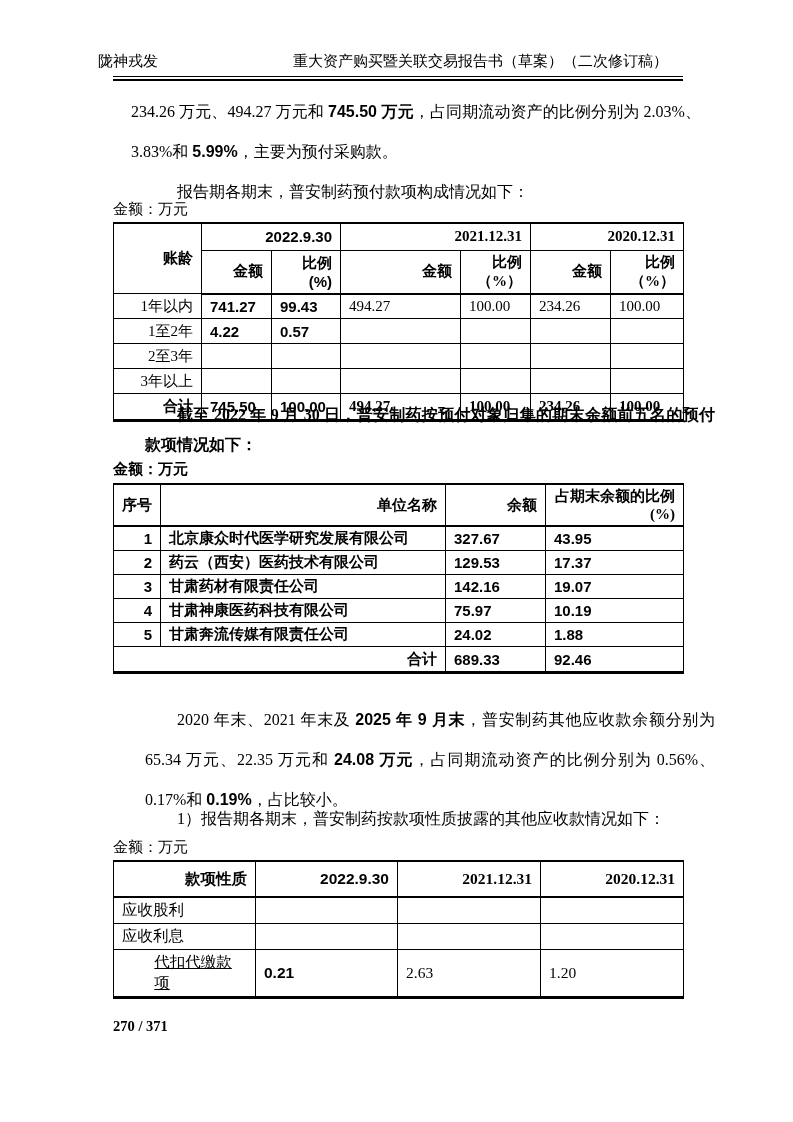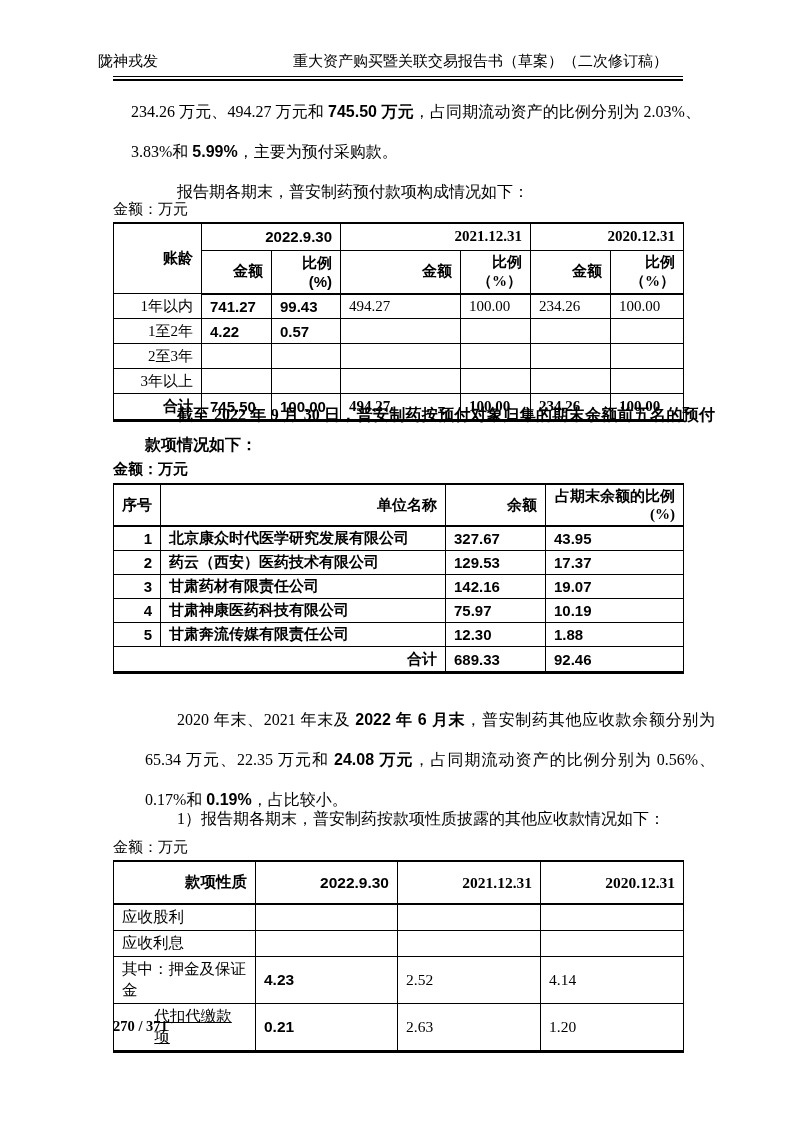--- a/index.html
+++ b/index.html
@@ -193,71 +193,65 @@
     </tr>
     <tr>
       <td class="c hei">4</td>
       <td class="l b">甘肃神康医药科技有限公司</td>
       <td class="r hei">75.97</td>
       <td class="r hei">10.19</td>
     </tr>
     <tr>
       <td class="c hei">5</td>
       <td class="l b">甘肃奔流传媒有限责任公司</td>
-      <td class="r hei">12.30</td>
+      <td class="r hei">24.02</td>
       <td class="r hei">1.88</td>
     </tr>
     <tr style="height:26px">
       <td class="c b" colspan="2">合计</td>
       <td class="r hei">689.33</td>
       <td class="r hei">92.46</td>
     </tr>
   </tbody>
     </table>
 
 
-  <p class="abs para ind" style="top:700px"><span>2020 年末、2021 年末及 </span><span class="hei">2022 年 6 月末</span><span>，普安制药其他应收款余额分别为 65.34 万元、22.35 万元和 </span><span class="hei">24.08 万元</span><span>，占同期流动资产的比例分别为 0.56%、0.17%和 </span><span class="hei">0.19%</span><span>，占比较小。</span></p>
+  <p class="abs para ind" style="top:700px"><span>2020 年末、2021 年末及 </span><span class="hei">2025 年 9 月末</span><span>，普安制药其他应收款余额分别为 65.34 万元、22.35 万元和 </span><span class="hei">24.08 万元</span><span>，占同期流动资产的比例分别为 0.56%、0.17%和 </span><span class="hei">0.19%</span><span>，占比较小。</span></p>
 
   <p class="abs para ind" style="top:806px; line-height:26px">1）报告期各期末，普安制药按款项性质披露的其他应收款情况如下：</p>
 
   <div class="abs unit" style="top:836px">金额：万元</div>
 
   <table id="table3" class="abs" style="left:113px; top:860px">
     <colgroup>
       <col style="width:142px">
         <col style="width:142px">
         <col style="width:143px">
         <col style="width:143px">
     </colgroup>
     <tbody>
-        <tr class="sep" style="height:43px">
+        <tr class="sep" style="height:36px">
       <td class="c hei">款项性质</td>
       <td class="c hei">2022.9.30</td>
       <td class="c b">2021.12.31</td>
       <td class="c b">2020.12.31</td>
     </tr>
     <tr>
       <td class="l">应收股利</td>
       <td class="r hei"></td>
       <td class="r"></td>
       <td class="r"></td>
     </tr>
     <tr>
       <td class="l">应收利息</td>
       <td class="r hei"></td>
       <td class="r"></td>
       <td class="r"></td>
     </tr>
     <tr>
-      <td class="l">其中：押金及保证金</td>
-      <td class="r hei">4.23</td>
-      <td class="r">2.52</td>
-      <td class="r">4.14</td>
-    </tr>
-    <tr>
       <td class="l indent2">代扣代缴款项</td>
       <td class="r hei">0.21</td>
       <td class="r">2.63</td>
       <td class="r">1.20</td>
     </tr>
   </tbody>
     </table>
 
   <div class="abs footer">270 / 371</div>
 

